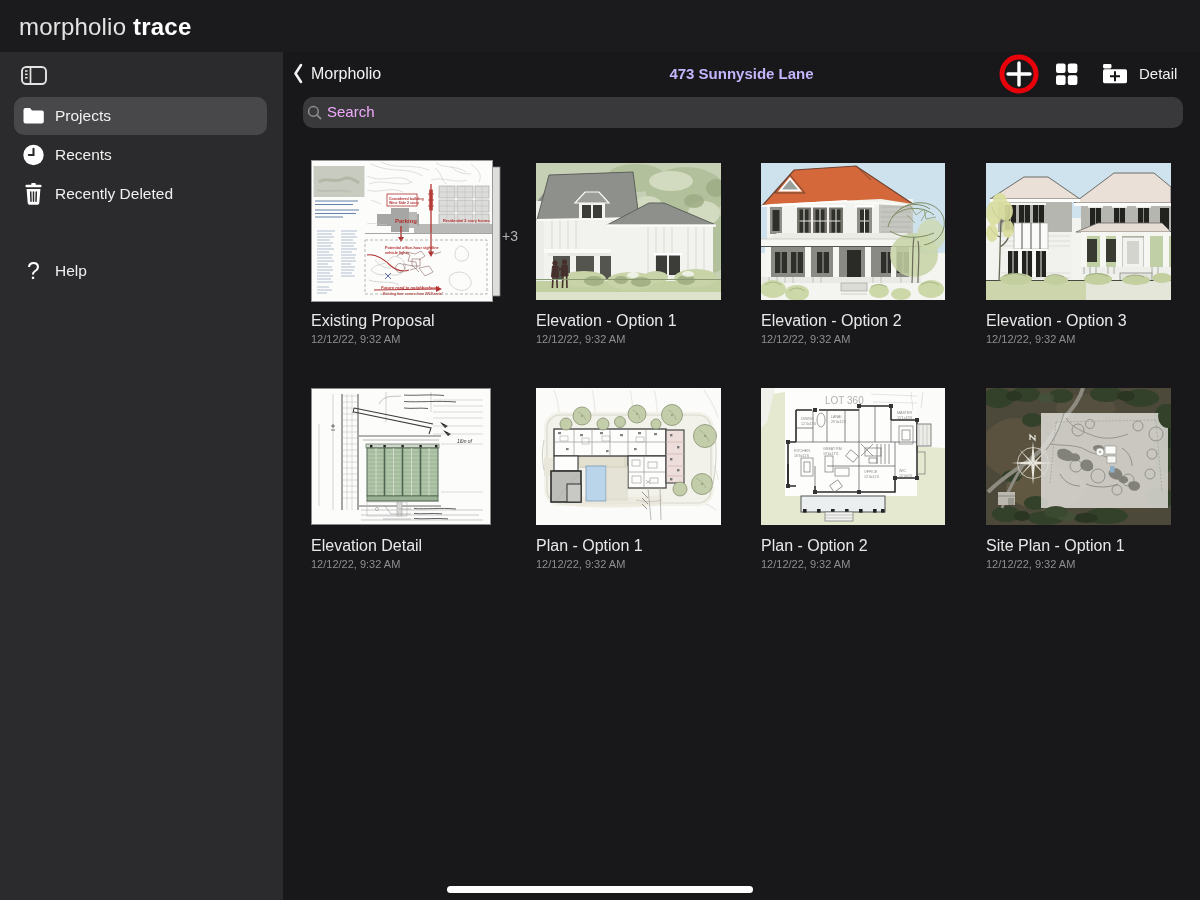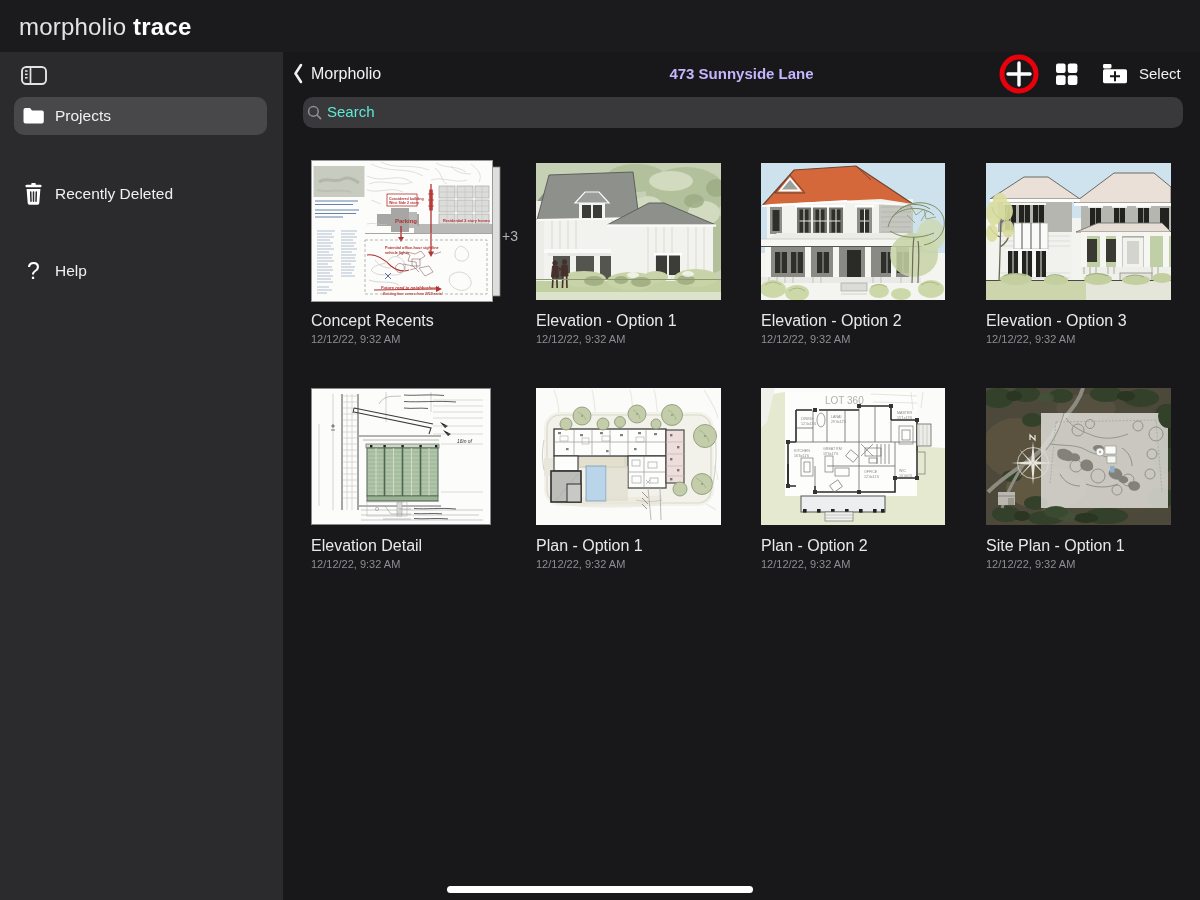--- a/index.html
+++ b/index.html
@@ -11,21 +11,21 @@
   #logo b { font-weight:bold; color:#ffffff; }
   #sidebar { left:0; top:52px; width:283px; height:848px; background:#2b2b2d; }
   .menuitem { position:absolute; left:0; width:283px; height:38px; color:#f0f0f0; font-size:15.5px; }
   .menuitem .label { position:absolute; left:55px; top:50%; transform:translateY(-50%); }
   .menuitem .icon { position:absolute; left:22px; top:50%; transform:translateY(-50%); width:23px; height:23px; }
   #pill { left:14px; top:45px; width:253px; height:38px; background:#48484a; border-radius:10px; }
   #main { left:283px; top:52px; width:917px; height:848px; background:#18181a; }
   #navback { left:10px; top:0px; height:43px; color:#f2f2f2; font-size:16px; }
   #navtitle { left:0; top:0; width:917px; height:43px; text-align:center; line-height:43px; color:#c4b5fd; font-size:15px; font-weight:bold; }
   #search { left:20px; top:45px; width:880px; height:31px; background:#39393c; border-radius:10px; }
-  #searchtext { left:24px; top:6px; font-size:15px; color:#5eead4; }
+  #searchtext { left:24px; top:6px; font-size:15px; color:#f0abfc; }
   .title { position:absolute; font-size:16px; color:#e8e8e8; white-space:nowrap; }
   .date { position:absolute; font-size:11px; color:#8e8e93; white-space:nowrap; }
   #homebar { left:447px; top:886px; width:306px; height:7px; border-radius:4px; background:#ffffff; }
 </style>
 </head>
 <body>
   <div id="main" class="abs">
     <div id="navback" class="abs"><svg width="26" height="43" style="vertical-align:top">
         <path d="M 8 13 L 2.5 21.5 L 8 30" fill="none" stroke="#f2f2f2" stroke-width="2.6" stroke-linecap="round" stroke-linejoin="round"></path>
       </svg><span style="line-height:43px;position:absolute;left:18px;top:0;height:43px;display:inline-block;line-height:43px;">Morpholio</span></div>
@@ -39,21 +39,21 @@
         <rect x="70.8" y="11.5" width="9.6" height="9.6" rx="2"></rect>
         <rect x="59" y="23.3" width="9.6" height="9.6" rx="2"></rect>
         <rect x="70.8" y="23.3" width="9.6" height="9.6" rx="2"></rect>
       </g>
       <g>
         <rect x="106" y="12" width="8.5" height="4.5" rx="1.4" fill="#ffffff"></rect>
         <rect x="106" y="17.2" width="24" height="14" rx="1.6" fill="#ffffff"></rect>
         <path d="M 113 24.2 H 123 M 118 19.2 V 29.2" stroke="#161618" stroke-width="2"></path>
       </g>
     </svg>
-    <div class="abs" style="left:856px;top:0;height:43px;line-height:43px;color:#f0f0f0;font-size:15px;">Select</div>
+    <div class="abs" style="left:856px;top:0;height:43px;line-height:43px;color:#f0f0f0;font-size:15px;">Detail</div>
     <div id="search" class="abs">
       <svg class="abs" style="left:4px;top:7.5px;" width="16" height="16" viewBox="0 0 16 16">
         <circle cx="6.4" cy="6.4" r="4.8" fill="none" stroke="#8e8e93" stroke-width="1.5"></circle>
         <path d="M 10 10 L 13.6 13.6" stroke="#8e8e93" stroke-width="1.7" stroke-linecap="round"></path>
       </svg>
       <div id="searchtext" class="abs">Search</div>
     </div>
 
     <svg class="abs" style="left:28px; top:108px;" width="190" height="143" viewBox="0 0 190 143">
       <rect x="178" y="7" width="11" height="129" fill="#dededc" stroke="#7a7a7a" stroke-width="0.8"></rect>
@@ -986,21 +986,21 @@
           <path d="M70 34 L 170 32 L 176 104 M 70 34 L 64 96"></path>
         </g>
         <g stroke="#82827c" stroke-width="0.8" fill="none">
           <path d="M136 60 c 6 4 10 10 10 18 M 100 96 c 10 4 22 4 32 0 M 74 86 c 4 8 12 12 20 12"></path>
         </g>
       </g>
 
       <ellipse cx="182" cy="28" rx="10" ry="12" fill="#33402a"></ellipse>
       <ellipse cx="70" cy="124" rx="12" ry="6" fill="#3a4a30"></ellipse>
     </svg>
-    <div class="title" style="left:28px; top:260px;">Concept Recents</div>
+    <div class="title" style="left:28px; top:260px;">Existing Proposal</div>
     <div class="date" style="left:28px; top:281px;">12/12/22, 9:32 AM</div>
     <div class="title" style="left:253px; top:260px;">Elevation - Option 1</div>
     <div class="date" style="left:253px; top:281px;">12/12/22, 9:32 AM</div>
     <div class="title" style="left:478px; top:260px;text-align:center;">Elevation - Option 2</div>
     <div class="date" style="left:478px; top:281px;">12/12/22, 9:32 AM</div>
     <div class="title" style="left:703px; top:260px;">Elevation - Option 3</div>
     <div class="date" style="left:703px; top:281px;">12/12/22, 9:32 AM</div>
     <div class="title" style="left:28px; top:485px;">Elevation Detail</div>
     <div class="date" style="left:28px; top:506px;">12/12/22, 9:32 AM</div>
     <div class="title" style="left:253px; top:485px;">Plan - Option 1</div>
@@ -1019,20 +1019,27 @@
       <line x1="4" y1="8.4" x2="6.6" y2="8.4" stroke="#e3e3e3" stroke-width="1.5"></line>
       <line x1="4" y1="11.8" x2="6.6" y2="11.8" stroke="#e3e3e3" stroke-width="1.5"></line>
     </svg>
     <div id="pill" class="abs"></div>
     <div class="menuitem" style="top:45px;">
       <svg class="icon" viewBox="0 0 23 23">
         <path d="M 1.5 5.5 q 0 -2 2 -2 h 4.5 l 2 2.5 h 10 q 1.8 0 1.8 1.8 v 9.2 q 0 2 -2 2 h -16.3 q -2 0 -2 -2 z" fill="#ffffff"></path>
       </svg>
       <span class="label">Projects</span>
     </div>
+    <div class="menuitem" style="top:84px;">
+      <svg class="icon" viewBox="0 0 23 23">
+        <circle cx="11.5" cy="11.5" r="10.2" fill="#ffffff"></circle>
+        <path d="M 11.5 5.2 V 11.5 L 6.8 11.5" fill="none" stroke="#2b2b2d" stroke-width="2.1" stroke-linecap="round"></path>
+      </svg>
+      <span class="label">Recents</span>
+    </div>
     <div class="menuitem" style="top:122.5px;">
       <svg class="icon" viewBox="0 0 23 23">
         <rect x="3.4" y="2.2" width="16.2" height="2.6" rx="1.3" fill="#ffffff"></rect>
         <rect x="9.2" y="0.4" width="4.6" height="2.4" rx="1" fill="#ffffff"></rect>
         <path d="M 4.6 6.4 h 13.8 l -1.1 14.2 q -0.1 1.6 -1.7 1.6 h -8.2 q -1.6 0 -1.7 -1.6 z" fill="#ffffff"></path>
         <path d="M 8.7 9.4 l 0.3 9.4 M 11.5 9.4 v 9.4 M 14.3 9.4 l -0.3 9.4" stroke="#2b2b2d" stroke-width="1.5" stroke-linecap="round"></path>
       </svg>
       <span class="label">Recently Deleted</span>
     </div>
     <div class="menuitem" style="top:199.5px;">

